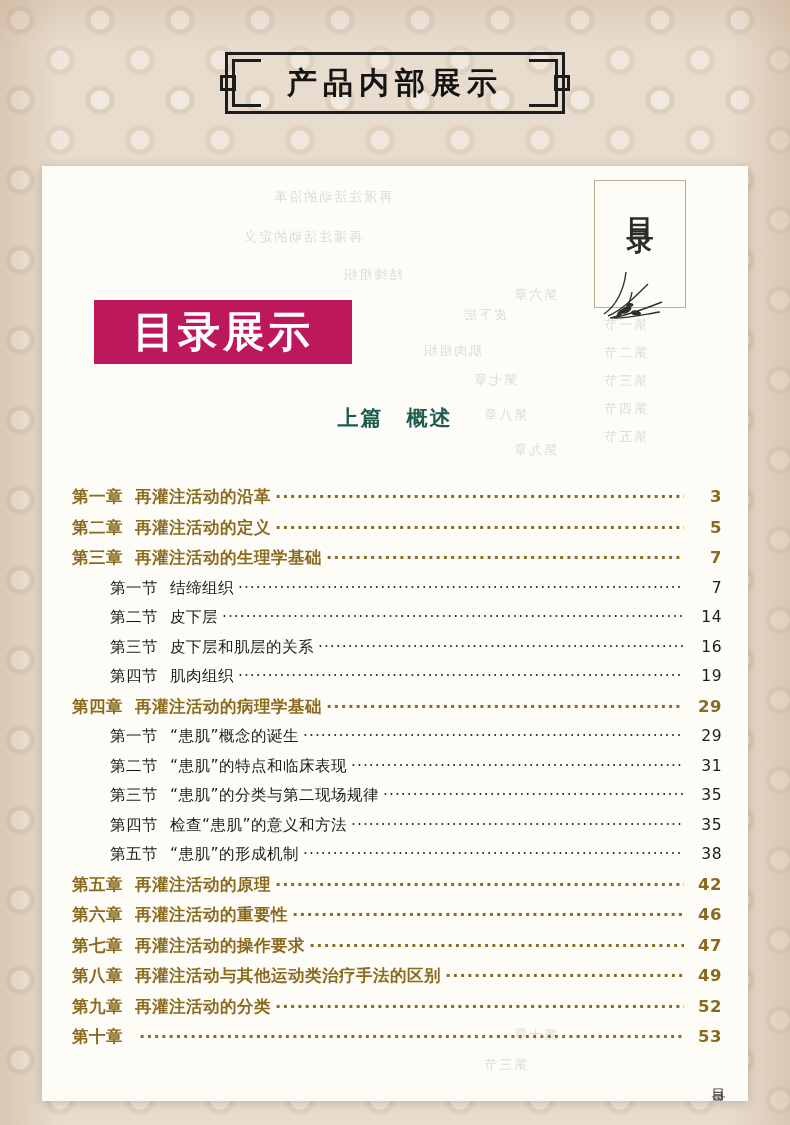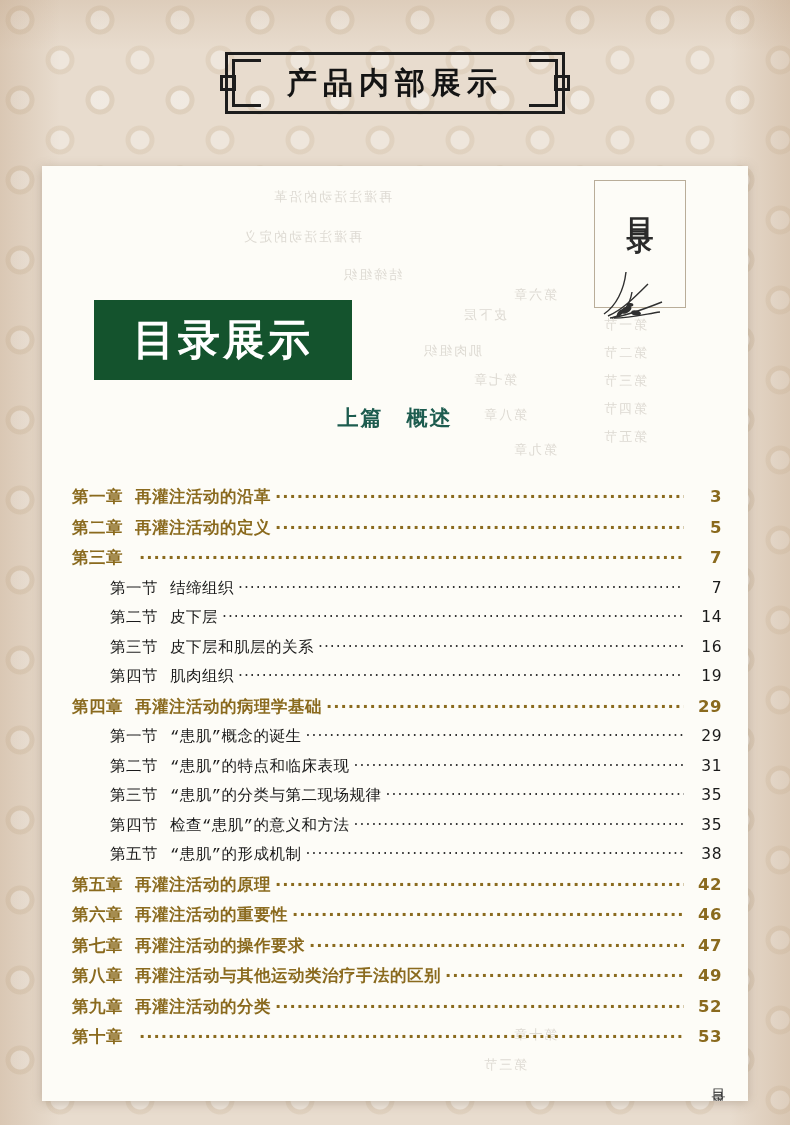--- a/index.html
+++ b/index.html
@@ -130,22 +130,22 @@
     width: 74px;
     height: 56px;
   }
 
   
   .red-label {
     position: absolute;
     top: 134px;
     left: 52px;
     width: 258px;
-    height: 80px;
-    background: #14532d;
+    height: 64px;
+    background: #be185d;
     display: flex;
     align-items: center;
     justify-content: center;
   }
   .red-label span {
     font-family: "DejaVu Sans", sans-serif;
     font-size: 42px;
     font-weight: 700;
     color: #ffffff;
     letter-spacing: 3px;
@@ -184,21 +184,21 @@
     color: #8a6a1e;
     letter-spacing: 0.5px;
   }
   .toc-row.lvl2 {
     font-size: 15.5px;
     font-weight: 400;
     color: #1a1a1a;
     padding-left: 38px;
     letter-spacing: 0.5px;
   }
-  .toc-label { white-space: nowrap; font-family: Liberation Mono, monospace; }
+  .toc-label { white-space: nowrap; }
   .toc-num-sep { display: inline-block; width: 12px; }
   .toc-leader {
     flex: 1;
     overflow: hidden;
     white-space: nowrap;
     margin: 0 4px;
     letter-spacing: 1px;
   }
   .toc-row.lvl1 .toc-leader { color: #8a6a1e; }
   .toc-row.lvl2 .toc-leader { color: #333; }
@@ -296,20 +296,21 @@
       <span class="toc-label">第二章</span>
       <span class="toc-num-sep"></span>
       <span class="toc-label">再灌注活动的定义</span>
       <span class="toc-leader">··································································································</span>
       <span class="toc-page">5</span>
     </div>
 
     <div class="toc-row lvl1">
       <span class="toc-label">第三章</span>
       <span class="toc-num-sep"></span>
+      <span class="toc-label">再灌注活动的生理学基础</span>
       <span class="toc-leader">··································································································</span>
       <span class="toc-page">7</span>
     </div>
 
     <div class="toc-row lvl2">
       <span class="toc-label">第一节</span>
       <span class="toc-num-sep"></span>
       <span class="toc-label">结缔组织</span>
       <span class="toc-leader">·····························································································</span>
       <span class="toc-page">7</span>

